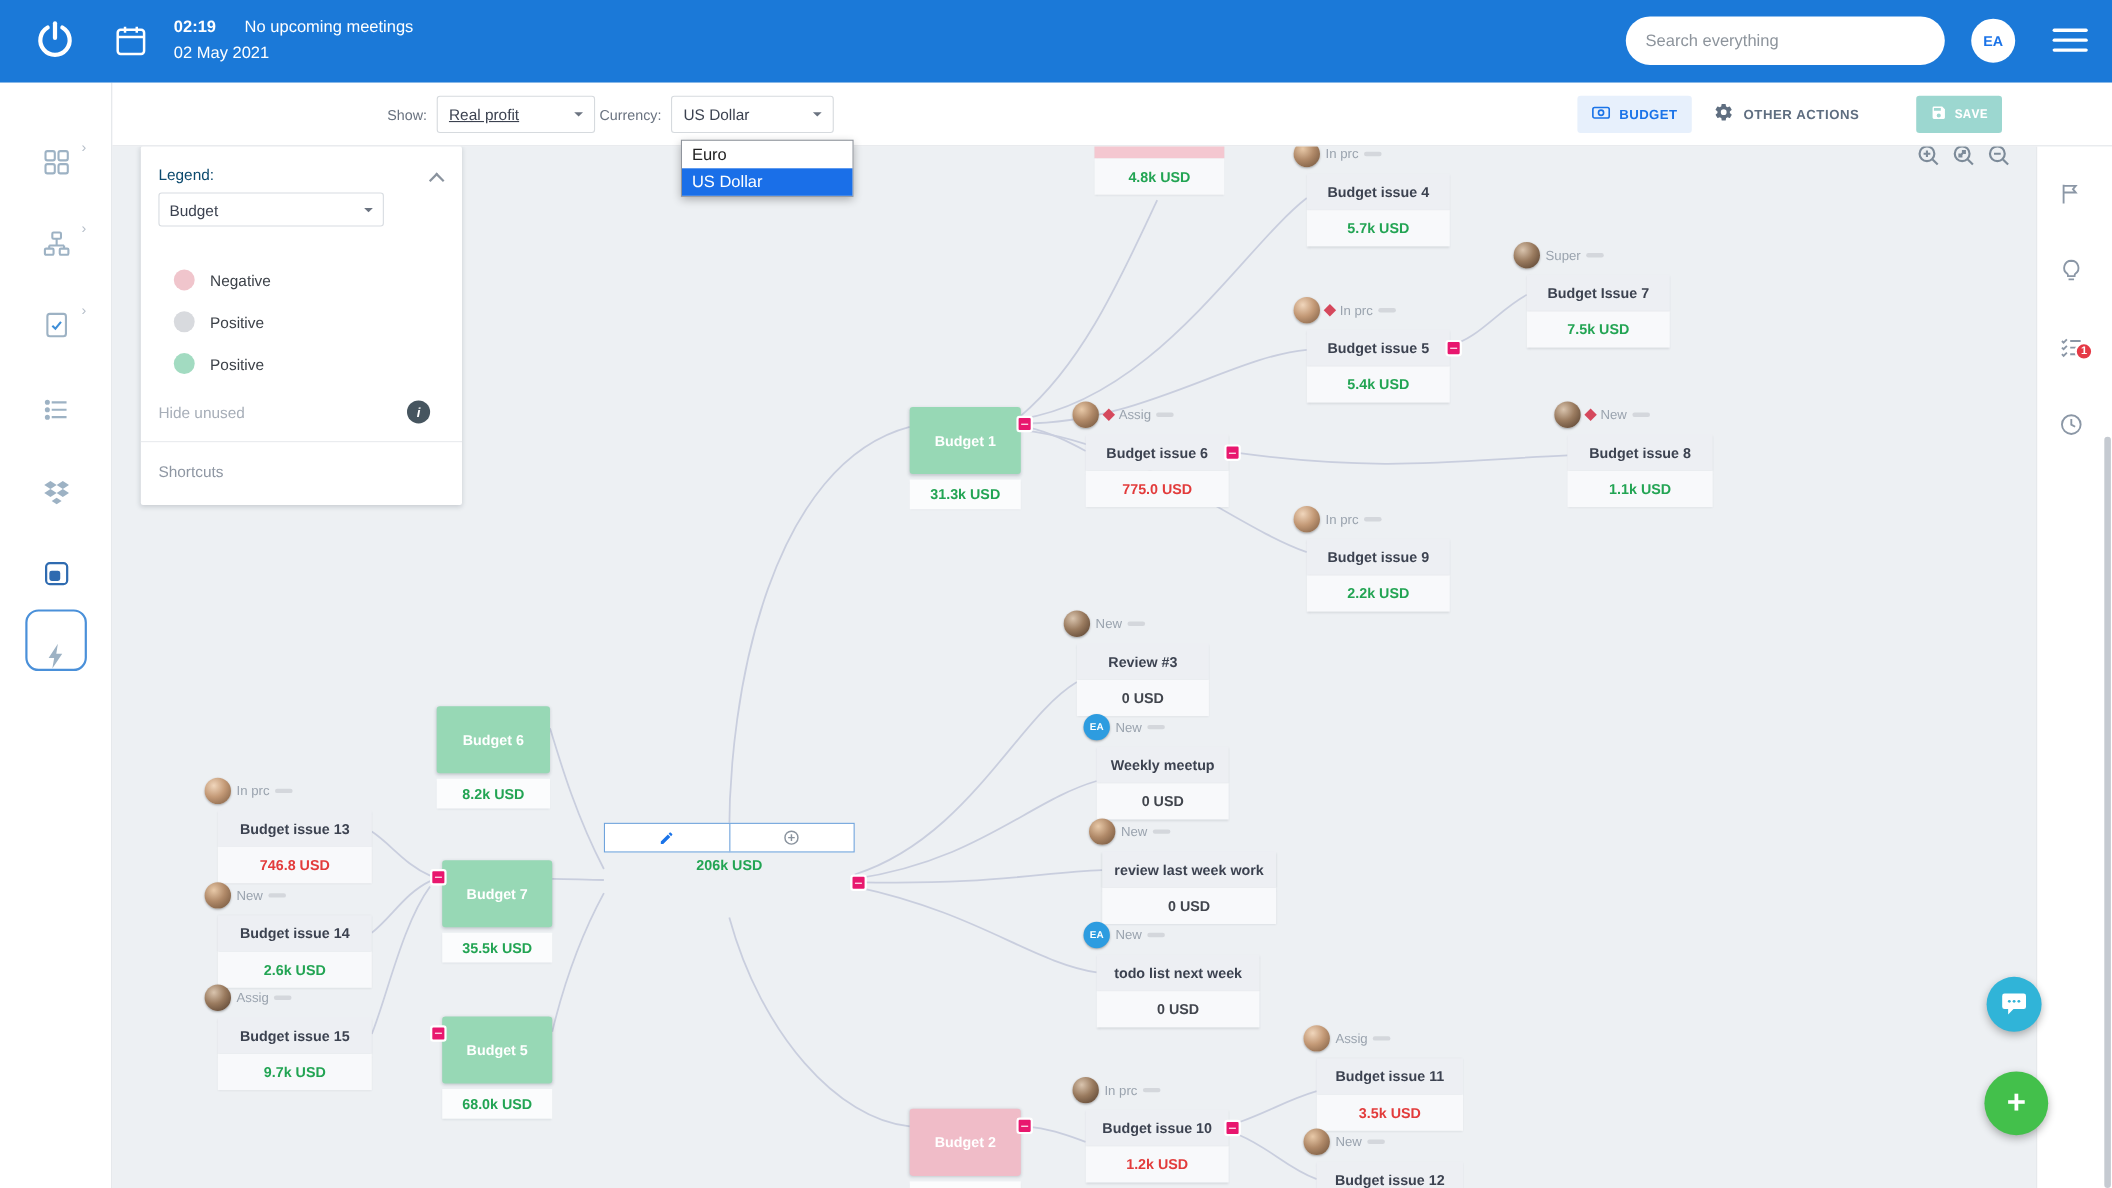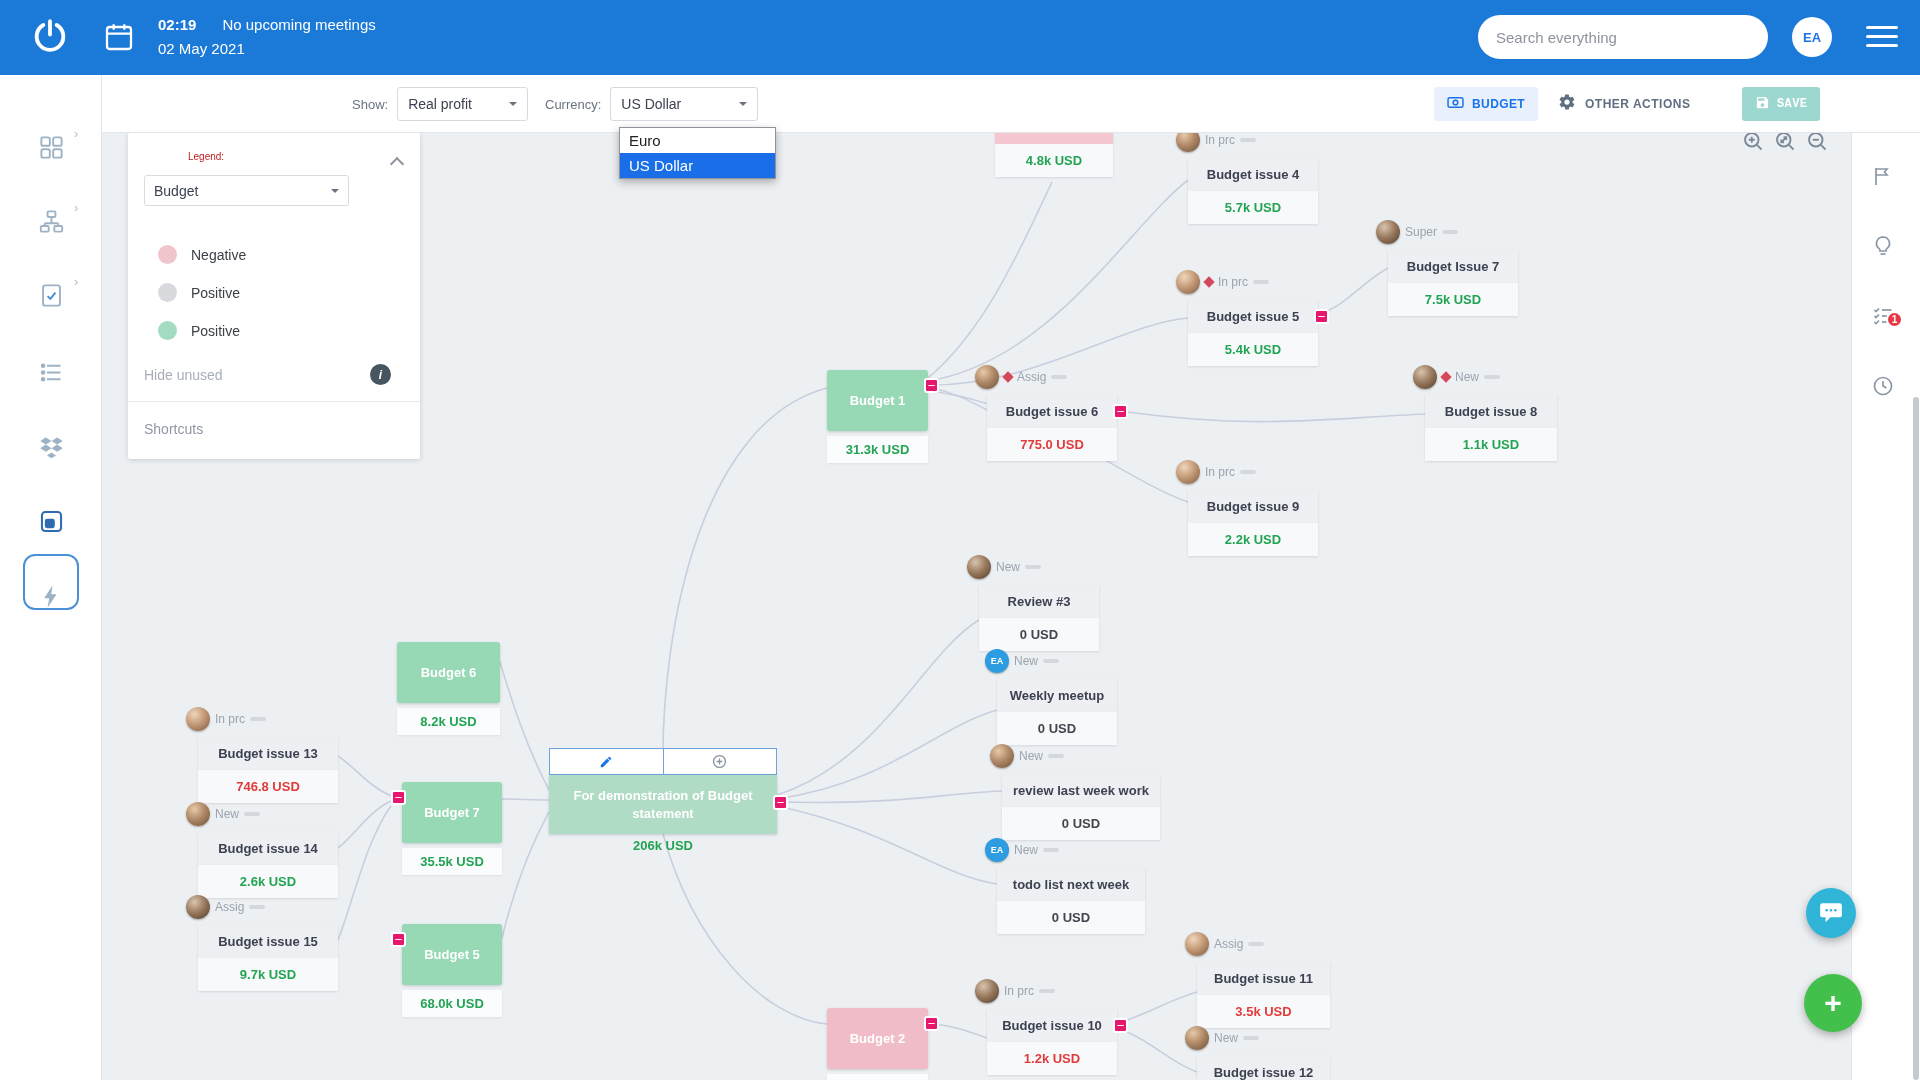--- a/index.html
+++ b/index.html
@@ -33,21 +33,21 @@
   .selectbox { height:34px; background:#fff; border:1px solid #d6dade; border-radius:3px; display:flex; align-items:center; justify-content:space-between; padding:0 10px; font-size:14px; color:#3c4250; }
   .caret-down { width:0; height:0; border:4px solid transparent; border-top-color:#6b7380; margin-top:4px; margin-left:10px; }
   .btn-budget { height:34px; border-radius:3px; background:#e7f0fc; color:#1a73e8; font-size:12px; font-weight:bold; letter-spacing:.4px; display:flex; align-items:center; gap:8px; padding:0 13px; }
   .btn-save { height:34px; border-radius:3px; background:#92d3cb; color:#fff; font-size:12px; font-weight:bold; letter-spacing:.4px; display:flex; align-items:center; gap:7px; padding:0 13px; opacity:.9; }
   .dd-menu { position:absolute; left:619px; top:127px; width:157px; background:#fff; border:1px solid #8f949c; box-shadow:0 3px 8px rgba(0,0,0,.3); z-index:60; }
   .dd-item { font-size:15px; color:#222; padding:4px 9px; }
   .dd-item.sel { background:#1a6fe8; color:#fff; }
 
   
   .legend { position:absolute; left:128px; top:133px; width:292px; height:326px; background:#fff; box-shadow:0 1px 5px rgba(31,45,61,.18); border-radius:2px; z-index:25; }
-  .lg-title { position:absolute; left:16px; top:18px; font-size:10px; color:#b91c1c;margin-left:44px; }
+  .lg-title { position:absolute; left:16px; top:18px; font-size:14px; color:#0c4a6e; }
   .lg-select { position:absolute; left:16px; top:42px; width:205px; height:31px; border:1px solid #d8dce1; border-radius:3px; display:flex; align-items:center; justify-content:space-between; padding:0 9px; font-size:14px; color:#3c4250; }
   .lg-collapse { position:absolute; right:18px; top:26px; width:10px; height:10px; border-top:2px solid #8a939e; border-left:2px solid #8a939e; transform:rotate(45deg); }
   .lg-row { position:absolute; left:30px; display:flex; align-items:center; gap:14px; }
   .lg-dot { width:19px; height:19px; border-radius:50%; }
   .lg-lab { font-size:14px; color:#3c4148; }
   .lg-hide { position:absolute; left:16px; top:234px; font-size:14px; color:#a7aeb8; }
   .lg-info { position:absolute; left:242px; top:231px; width:21px; height:21px; border-radius:50%; background:#46555f; color:#fff; font-size:12px; font-style:italic; font-weight:bold; display:flex; align-items:center; justify-content:center; }
   .lg-div { position:absolute; left:0; top:268px; width:100%; height:1px; background:#e8eaee; }
   .lg-short { position:absolute; left:16px; top:288px; font-size:14px; color:#8f97a3; }
 
@@ -308,21 +308,20 @@
           <path d="M3 17.25V21h3.75L17.8 9.94l-3.75-3.75L3 17.25zM20.7 7a1 1 0 0 0 0-1.4l-2.3-2.3a1 1 0 0 0-1.4 0l-1.8 1.8 3.75 3.75L20.7 7z"></path>
         </svg>
     </span>
     <span class="ct-btn">
       <svg width="15" height="15" viewBox="0 0 16 16" fill="none" stroke="#8a939e" stroke-width="1.4">
           <circle cx="8" cy="8" r="6.3"></circle>
           <path d="M8 4.8v6.4M4.8 8h6.4"></path>
         </svg>
     </span>
   </div>
-  <div class="central-body">For demonstration of Budget statement</div>
   <div class="central-val v-g">206k USD</div>
   <span class="mb r" style="top:47px;">−</span>
 </div>
 
 <div class="nd" style="left:827px; top:1008px; width:101px;">
   <div class="bh neg">Budget 2</div>
   <div class="bv v-r">28.7k USD</div>
   <span class="mb r" style="top:8px;">−</span>
 </div>
 
@@ -377,21 +376,21 @@
   </div>
   <div class="lg-hide">Hide unused</div>
   <span class="lg-info">i</span>
   <div class="lg-div"></div>
   <div class="lg-short">Shortcuts</div>
 </div>
 
 <div class="toolbar">
   <div class="tg" style="left:250px;">
     <span class="tool-label">Show:</span>
-    <div class="selectbox" style="width:131px;">
+    <div class="selectbox" style="width:144px;text-decoration:underline;">
       <span>Real profit</span>
       <span class="caret-down"></span>
     </div>
   </div>
   <div class="tg" style="left:443px;">
     <span class="tool-label">Currency:</span>
     <div class="selectbox" style="width:148px;">
       <span>US Dollar</span>
       <span class="caret-down"></span>
     </div>

